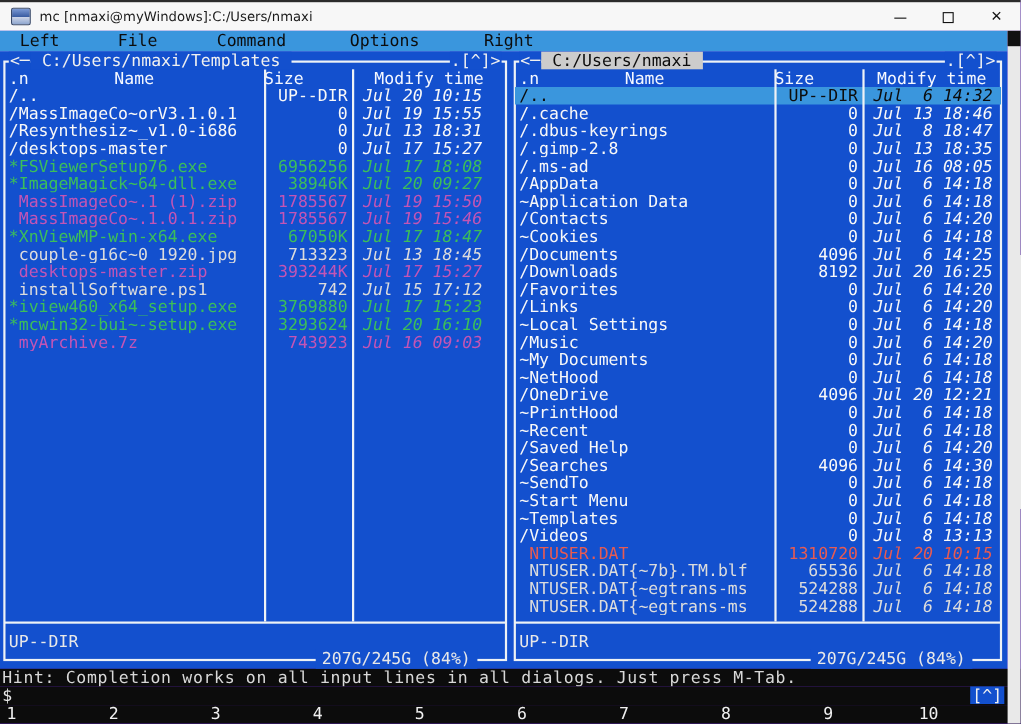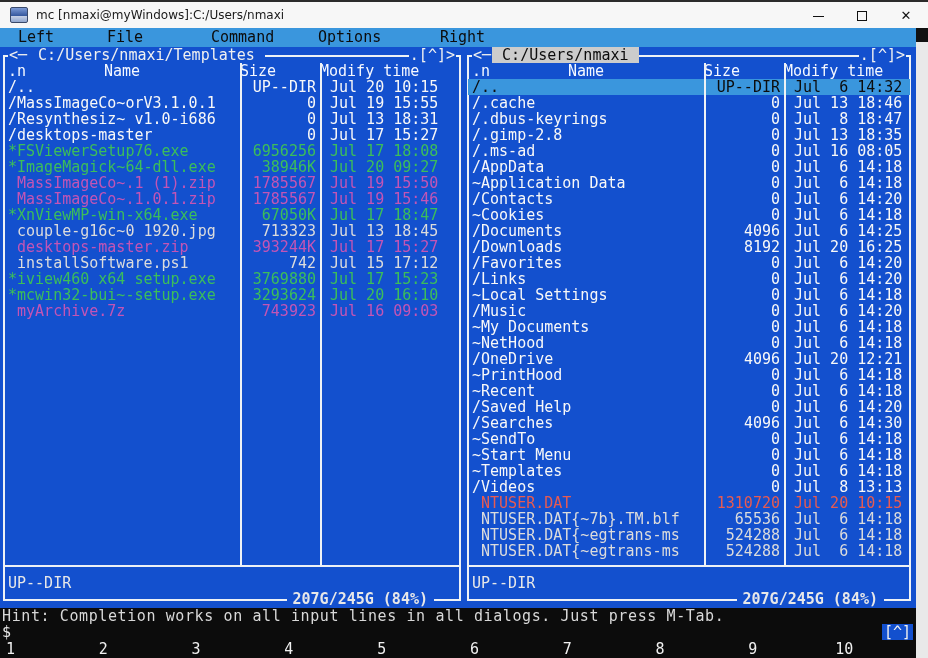--- a/index.html
+++ b/index.html
@@ -13,55 +13,55 @@
     background:linear-gradient(#7d9bd6 0%,#35589e 55%,#c9d2e6 56%,#8ea6cf 100%);}
   .win-controls{position:absolute;right:0;top:0;height:28px;display:flex;}
   .win-btn{width:44px;height:28px;display:flex;align-items:center;justify-content:center;color:#111;}
   .win-btn.min span{display:block;width:11px;height:1px;background:#111;}
   .win-btn.max span{display:block;width:10px;height:10px;border:1px solid #111;box-sizing:border-box;}
   .win-btn.close{font-size:13px;}
   
   .menubar{position:absolute;top:28px;left:0;width:916px;height:19px;background:#3a96dd;color:#0c0c0c;}
   .menu-item{position:absolute;top:1px;white-space:pre;}
   .menu-item:nth-child(1){left:18px}.menu-item:nth-child(2){left:107px}
-  .menu-item:nth-child(3){left:211px}.menu-item:nth-child(4){left:318px}
+  .menu-item:nth-child(3){left:197px}.menu-item:nth-child(4){left:318px}
   .menu-item:nth-child(5){left:440px}
   
   .workspace{position:absolute;top:47px;left:0;width:916px;height:561px;background:#1350ce;}
   
   .panel{position:absolute;top:0;height:560px;}
   .panelL{left:2px;width:460px;}
   .panelR{left:466px;width:446px;}
   .frame{position:absolute;left:1px;right:1px;top:8px;bottom:6px;border:2px solid #eef2f6;z-index:1;}
   .vline{position:absolute;top:16px;width:2px;height:502px;background:#eef2f6;z-index:3;}
   .v1{left:238px}.v2{left:318px}
   .trow{position:absolute;top:0;left:0;right:0;height:16px;z-index:4;display:flex;align-items:center;
     padding:0 6px;white-space:pre;color:#f0f0f0;}
   .trow .seg{background:#1350ce;padding:0 1px;}
   .trow .path-active{background:#cccccc;color:#0c0c0c;}
   .trow .spacer{flex:1}
   .hrow{position:absolute;top:16px;left:2px;right:2px;height:16px;display:flex;color:#f5f8ff;z-index:2;white-space:pre;}
   .hrow .c-name{flex:1;position:relative;text-align:center;}
   .hrow .sortkey{position:absolute;left:4px;top:0;}
   .hrow .c-size{width:80px;text-align:left;}
-  .hrow .c-date{text-align:left;}
+  .hrow .c-date{text-align:center;}
   .panelL .hrow .c-date{width:140px}.panelR .hrow .c-date{width:126px}
   .rows{position:absolute;top:32px;left:2px;right:2px;height:480px;overflow:hidden;z-index:2;}
   .frow{height:16px;display:flex;white-space:pre;}
   .frow .c-name{flex:1;padding-left:4px;overflow:hidden;}
   .frow .c-size{width:76px;text-align:right;padding-right:4px;}
-  .frow .c-date{padding-left:10px;}
+  .frow .c-date{padding-left:10px;font-style:italic;}
   .panelL .frow .c-date{width:130px}.panelR .frow .c-date{width:116px}
   .t-dir{color:#f8f8f8}.t-file{color:#dcdcdc}.t-exe{color:#3cbe5a}
   .t-archive{color:#c355b5}.t-stale{color:#e75b52}
   .frow.selected{background:#3a96dd;color:#0c0c0c;}
   .sep{position:absolute;top:518px;left:2px;right:2px;height:2px;background:#eef2f6;z-index:4;}
   .mini{position:absolute;top:528px;left:6px;height:16px;color:#e8e8e8;z-index:2;white-space:pre;}
   .free{position:absolute;top:544px;right:28px;height:16px;z-index:4;}
-  .free span{background:#1350ce;padding:0 6px;color:#e8e8e8;white-space:pre;font-weight:bold;}
+  .free span{background:#1350ce;padding:0 6px;color:#e8e8e8;white-space:pre;}
   
   .hintline{position:absolute;top:608px;left:0;width:928px;height:16px;background:#0c0c0c;
     color:#d8d8d8;letter-spacing:.6px;white-space:pre;padding-left:2px;box-sizing:border-box;}
   .cmdline{position:absolute;top:624px;left:0;width:928px;height:17px;background:#0c0c0c;color:#e8e8e8;}
   .prompt{position:absolute;left:2px;top:0;}
   .histbtn{position:absolute;right:15px;top:0;background:#1350ce;color:#f0f0f0;padding:0 2px;}
   .fnbar{position:absolute;top:641px;left:0;width:928px;height:17px;background:#0c0c0c;
     display:flex;line-height:17px;}
   .fnkey{flex:1;display:flex;}
   .fnnum{min-width:15px;text-align:right;color:#f0f0f0;}

